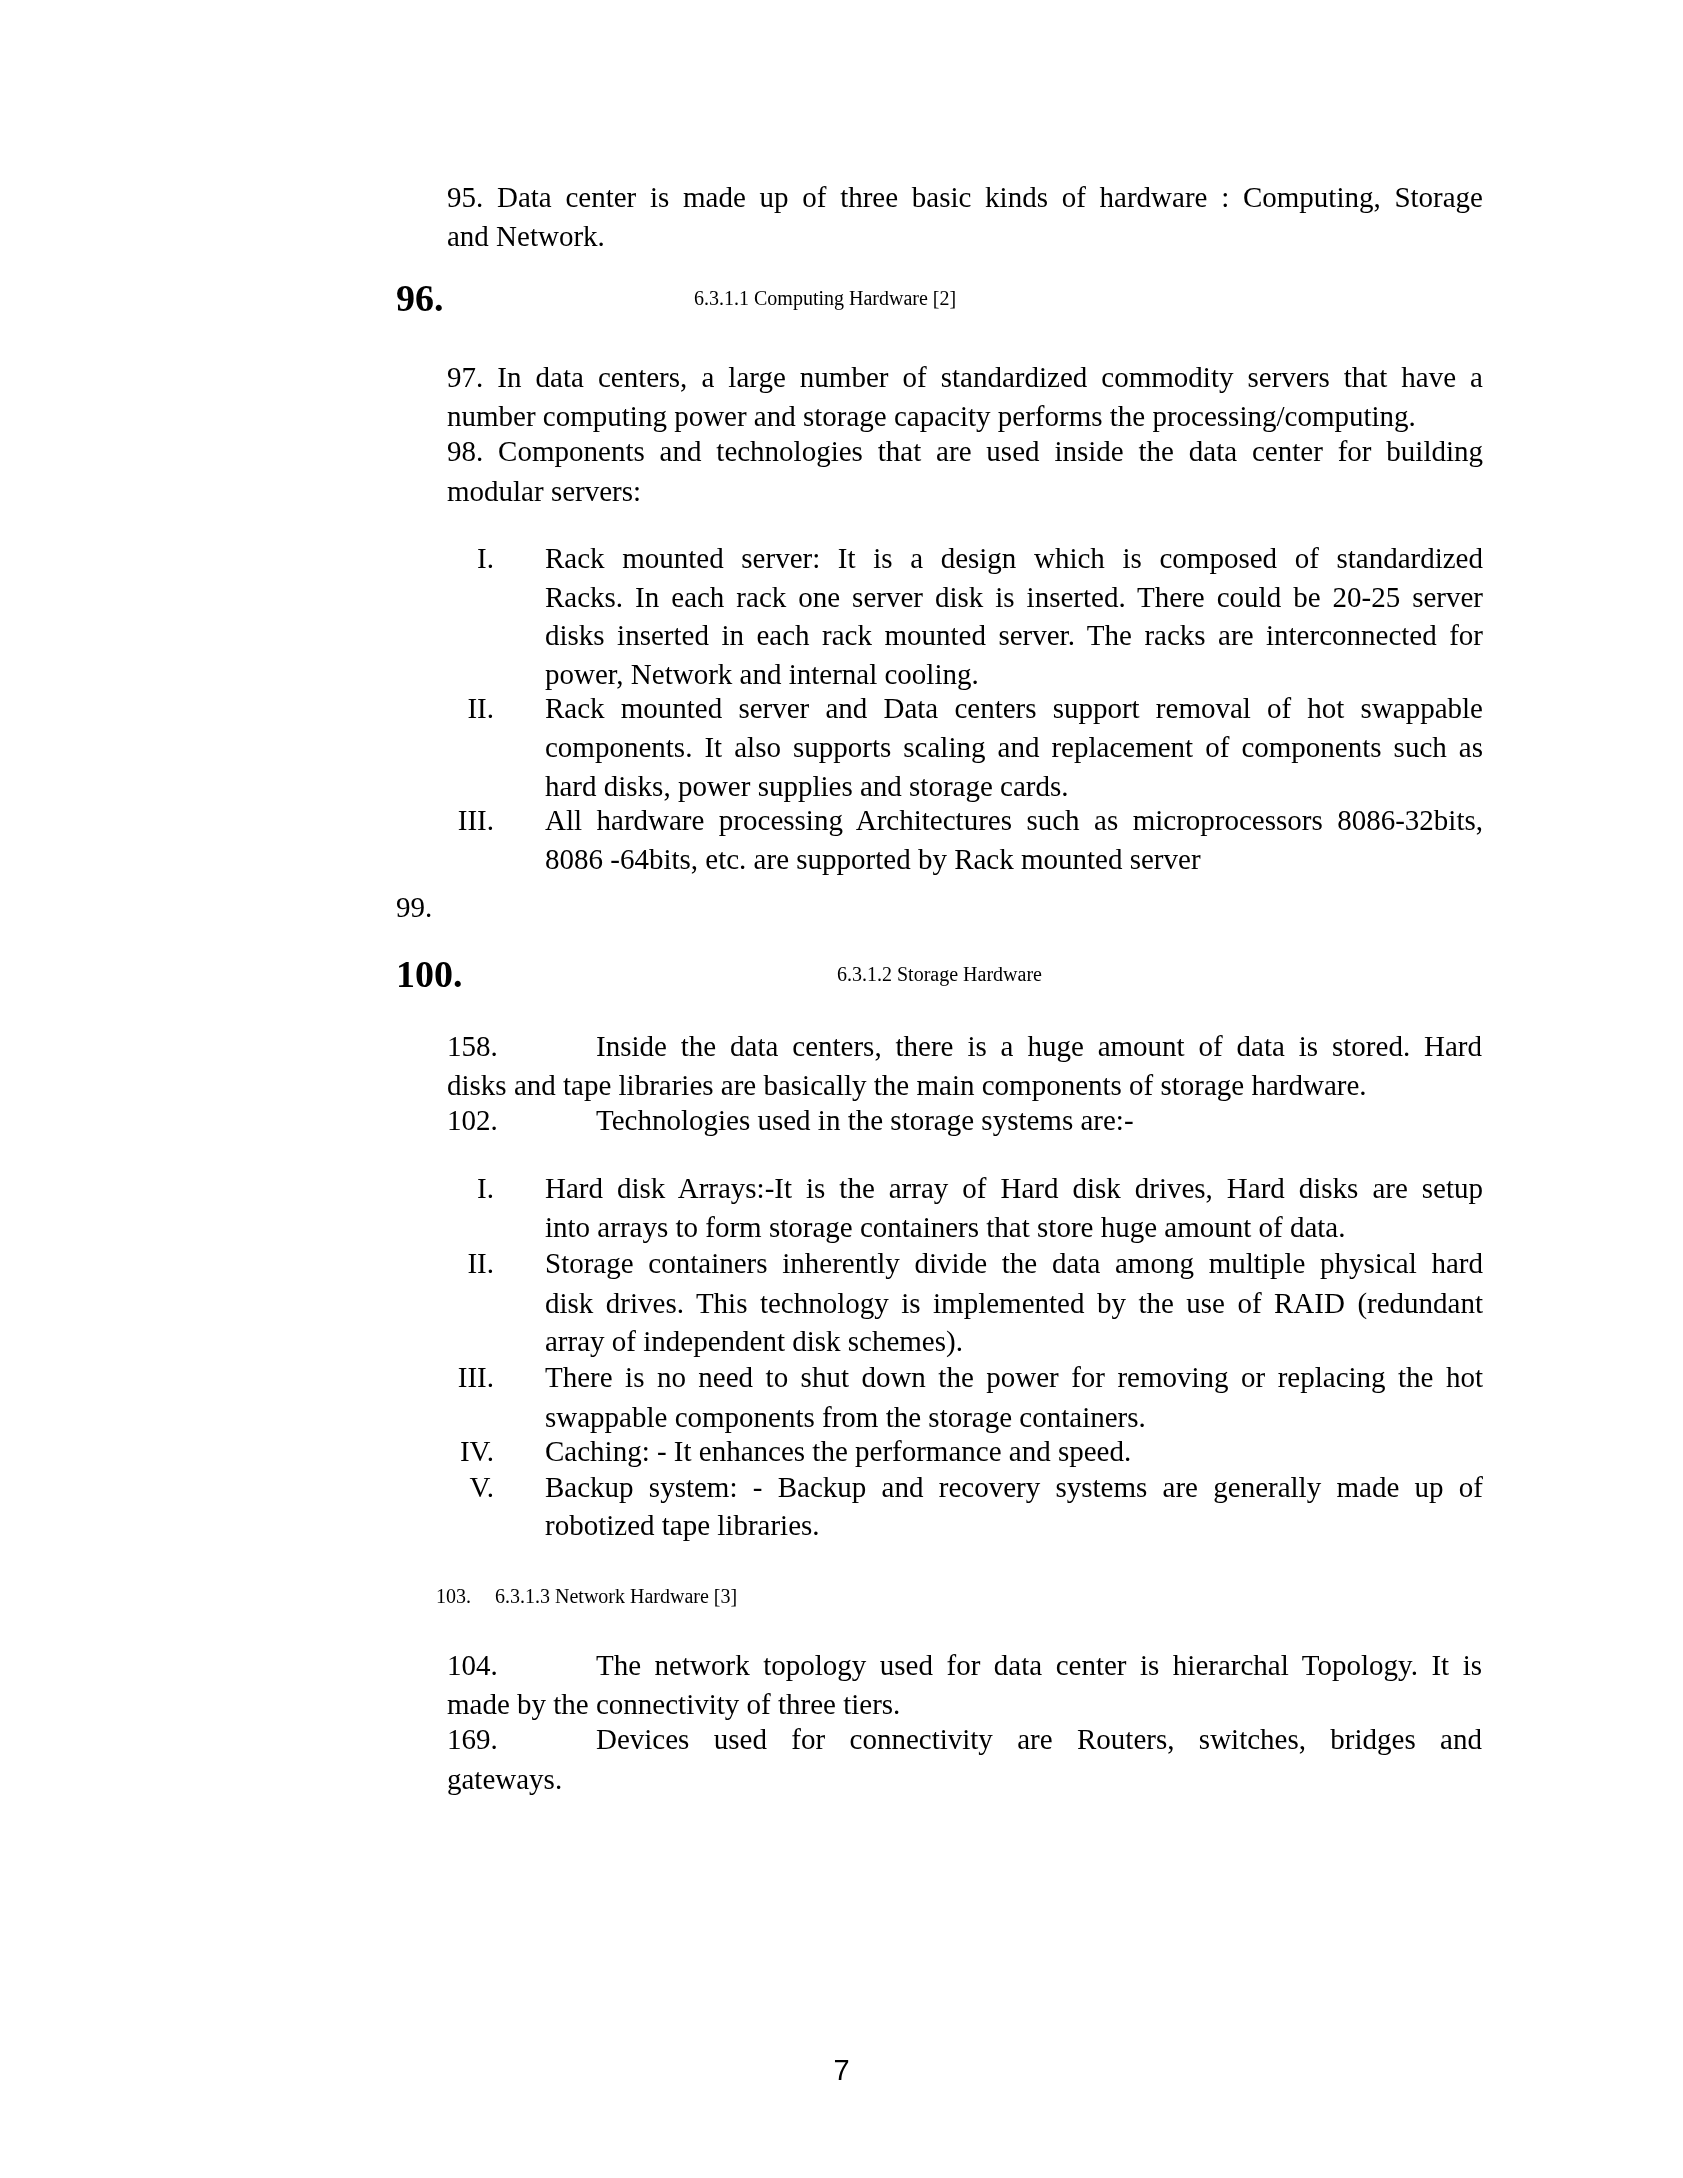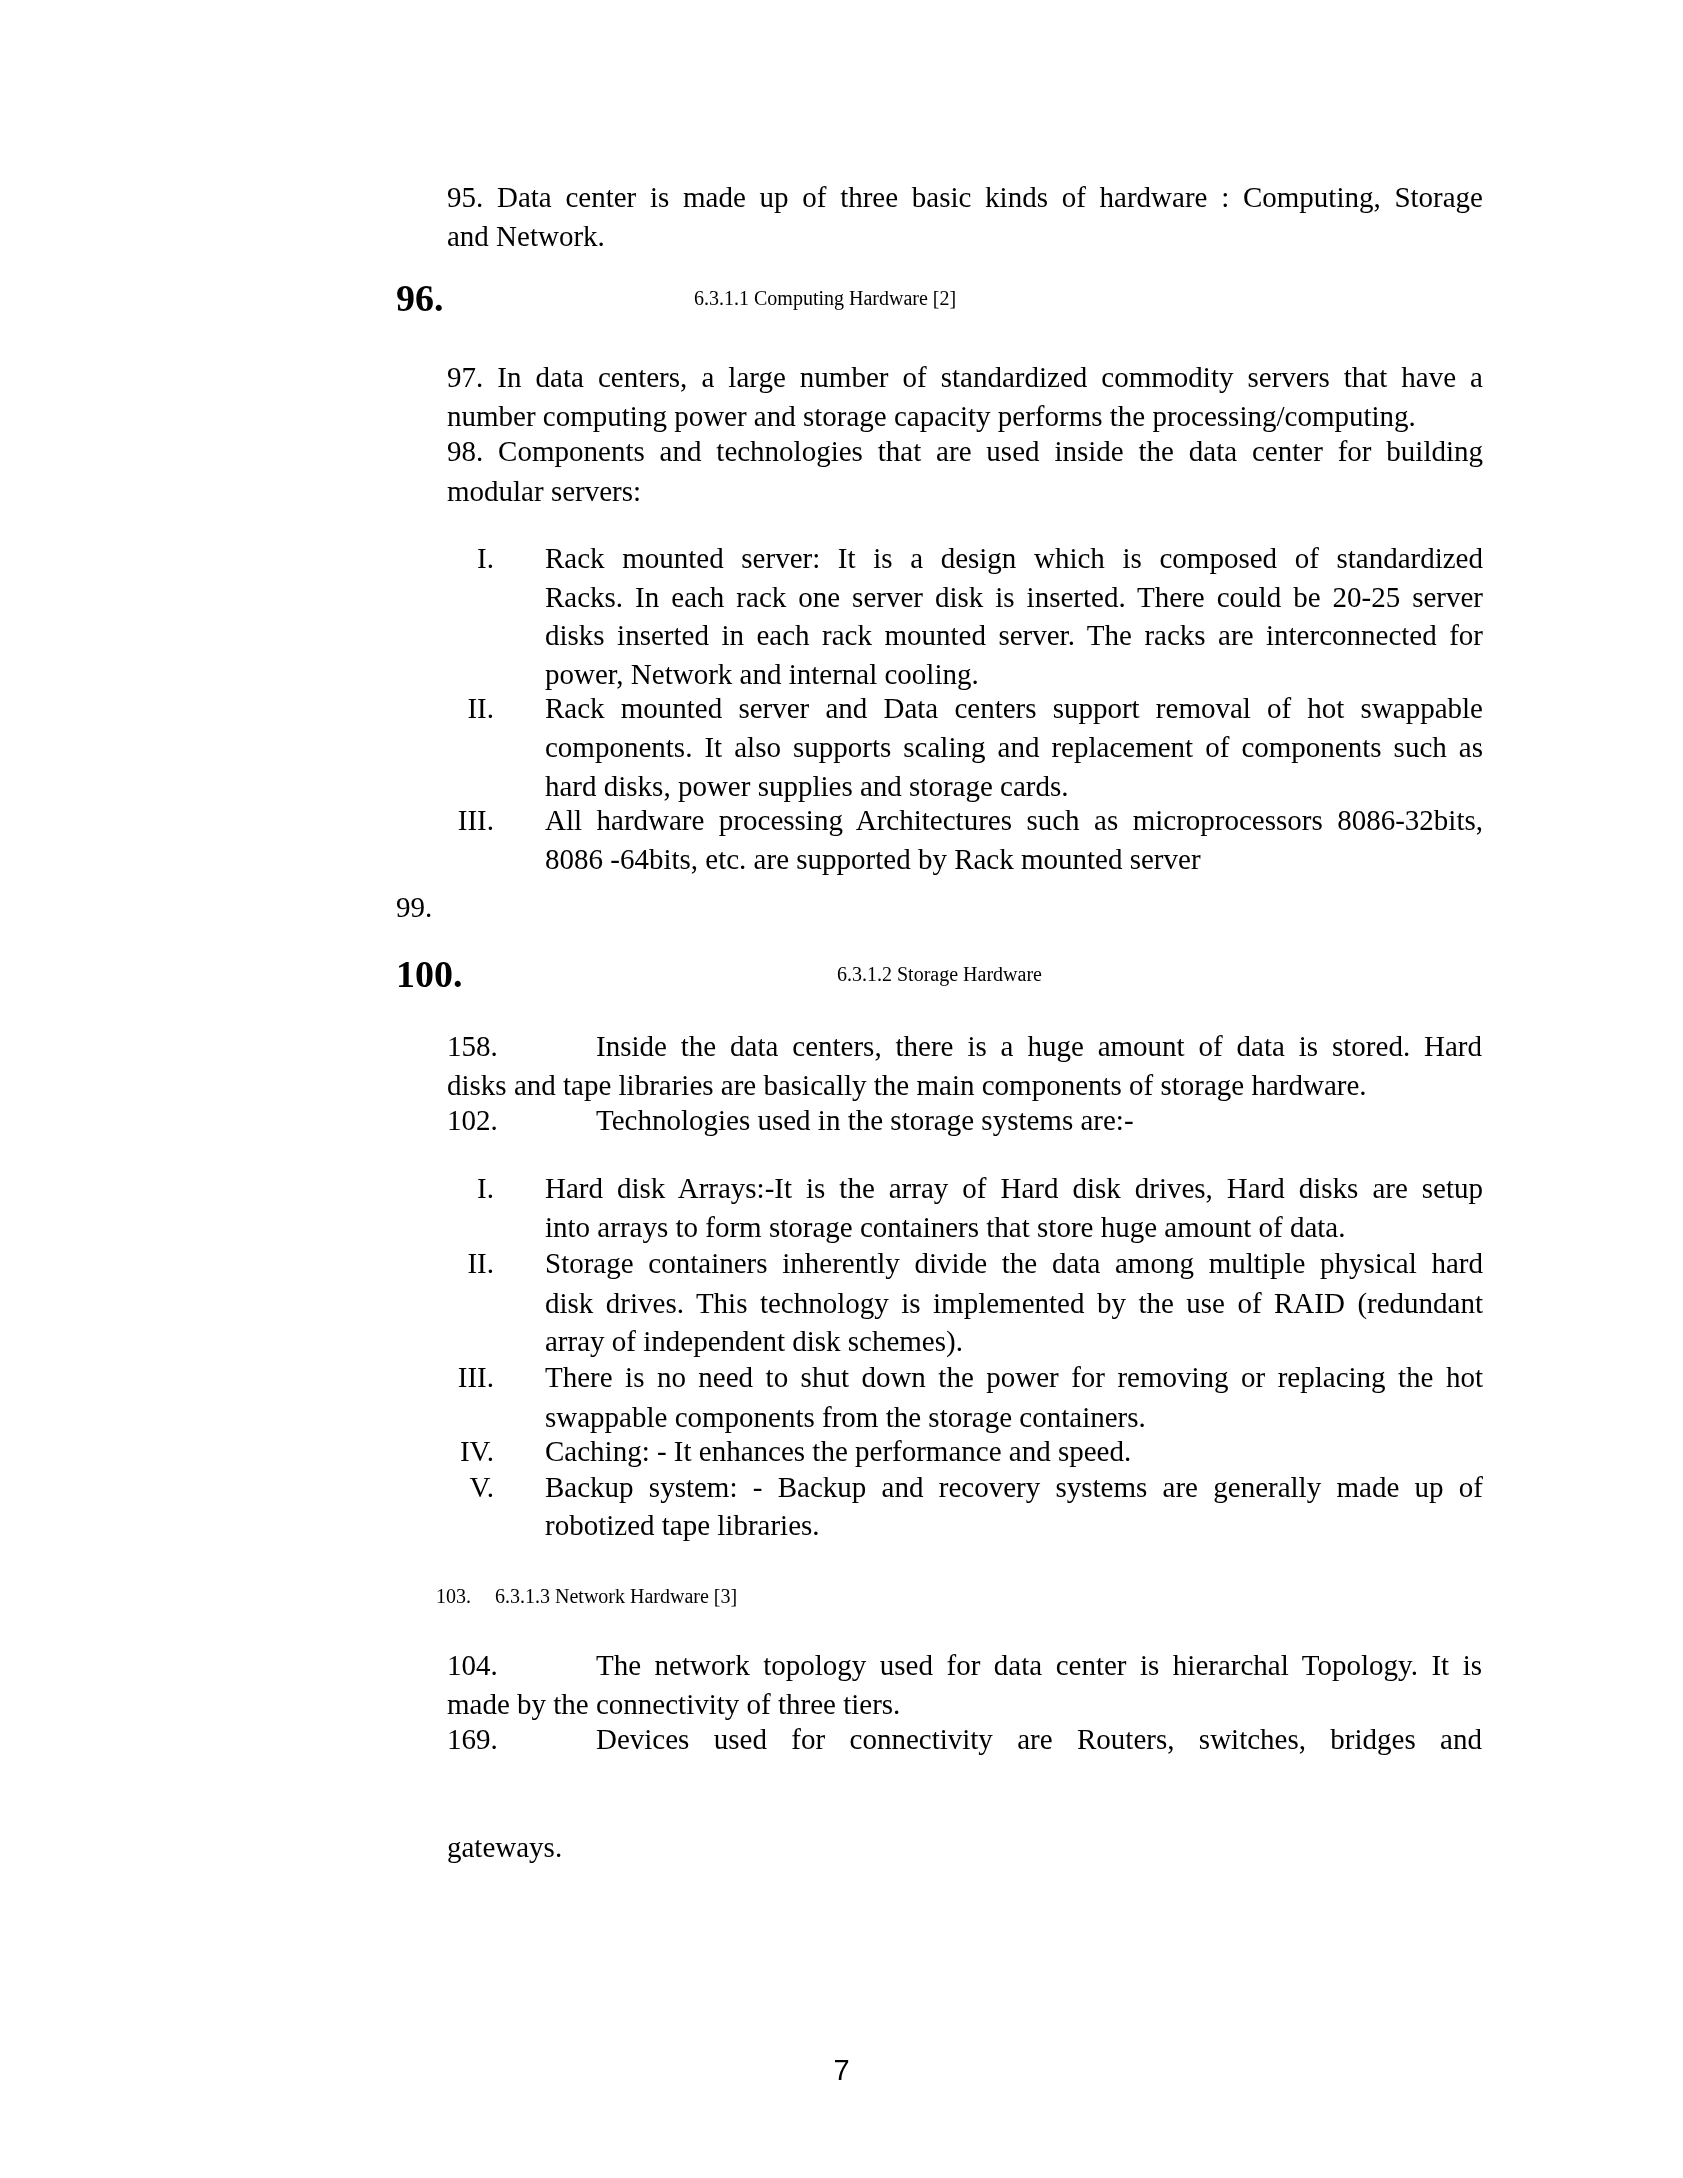--- a/index.html
+++ b/index.html
@@ -106,17 +106,17 @@
 
   <div class="ln htitle" style="top:1533px; left:436px">103.</div>
   <div class="ln htitle" style="top:1533px; left:495px">6.3.1.3 Network Hardware [3]</div>
 
   <div class="ln para-num" style="top:1602px">104.</div>
   <div class="ln para-indent j" style="top:1602px">The network topology used for data center is hierarchal Topology. It is</div>
   <div class="ln body" style="top:1641px">made by the connectivity of three tiers.</div>
 
   <div class="ln para-num" style="top:1676px">169.</div>
   <div class="ln para-indent j" style="top:1676px">Devices used for connectivity are Routers, switches, bridges and</div>
-  <div class="ln body" style="top:1784px">gateways.</div>
+  <div class="ln body" style="top:1716px">gateways.</div>
 
   <div class="pageno" style="top:2007px">7</div>
 </div>
 
 
 </body></html>

